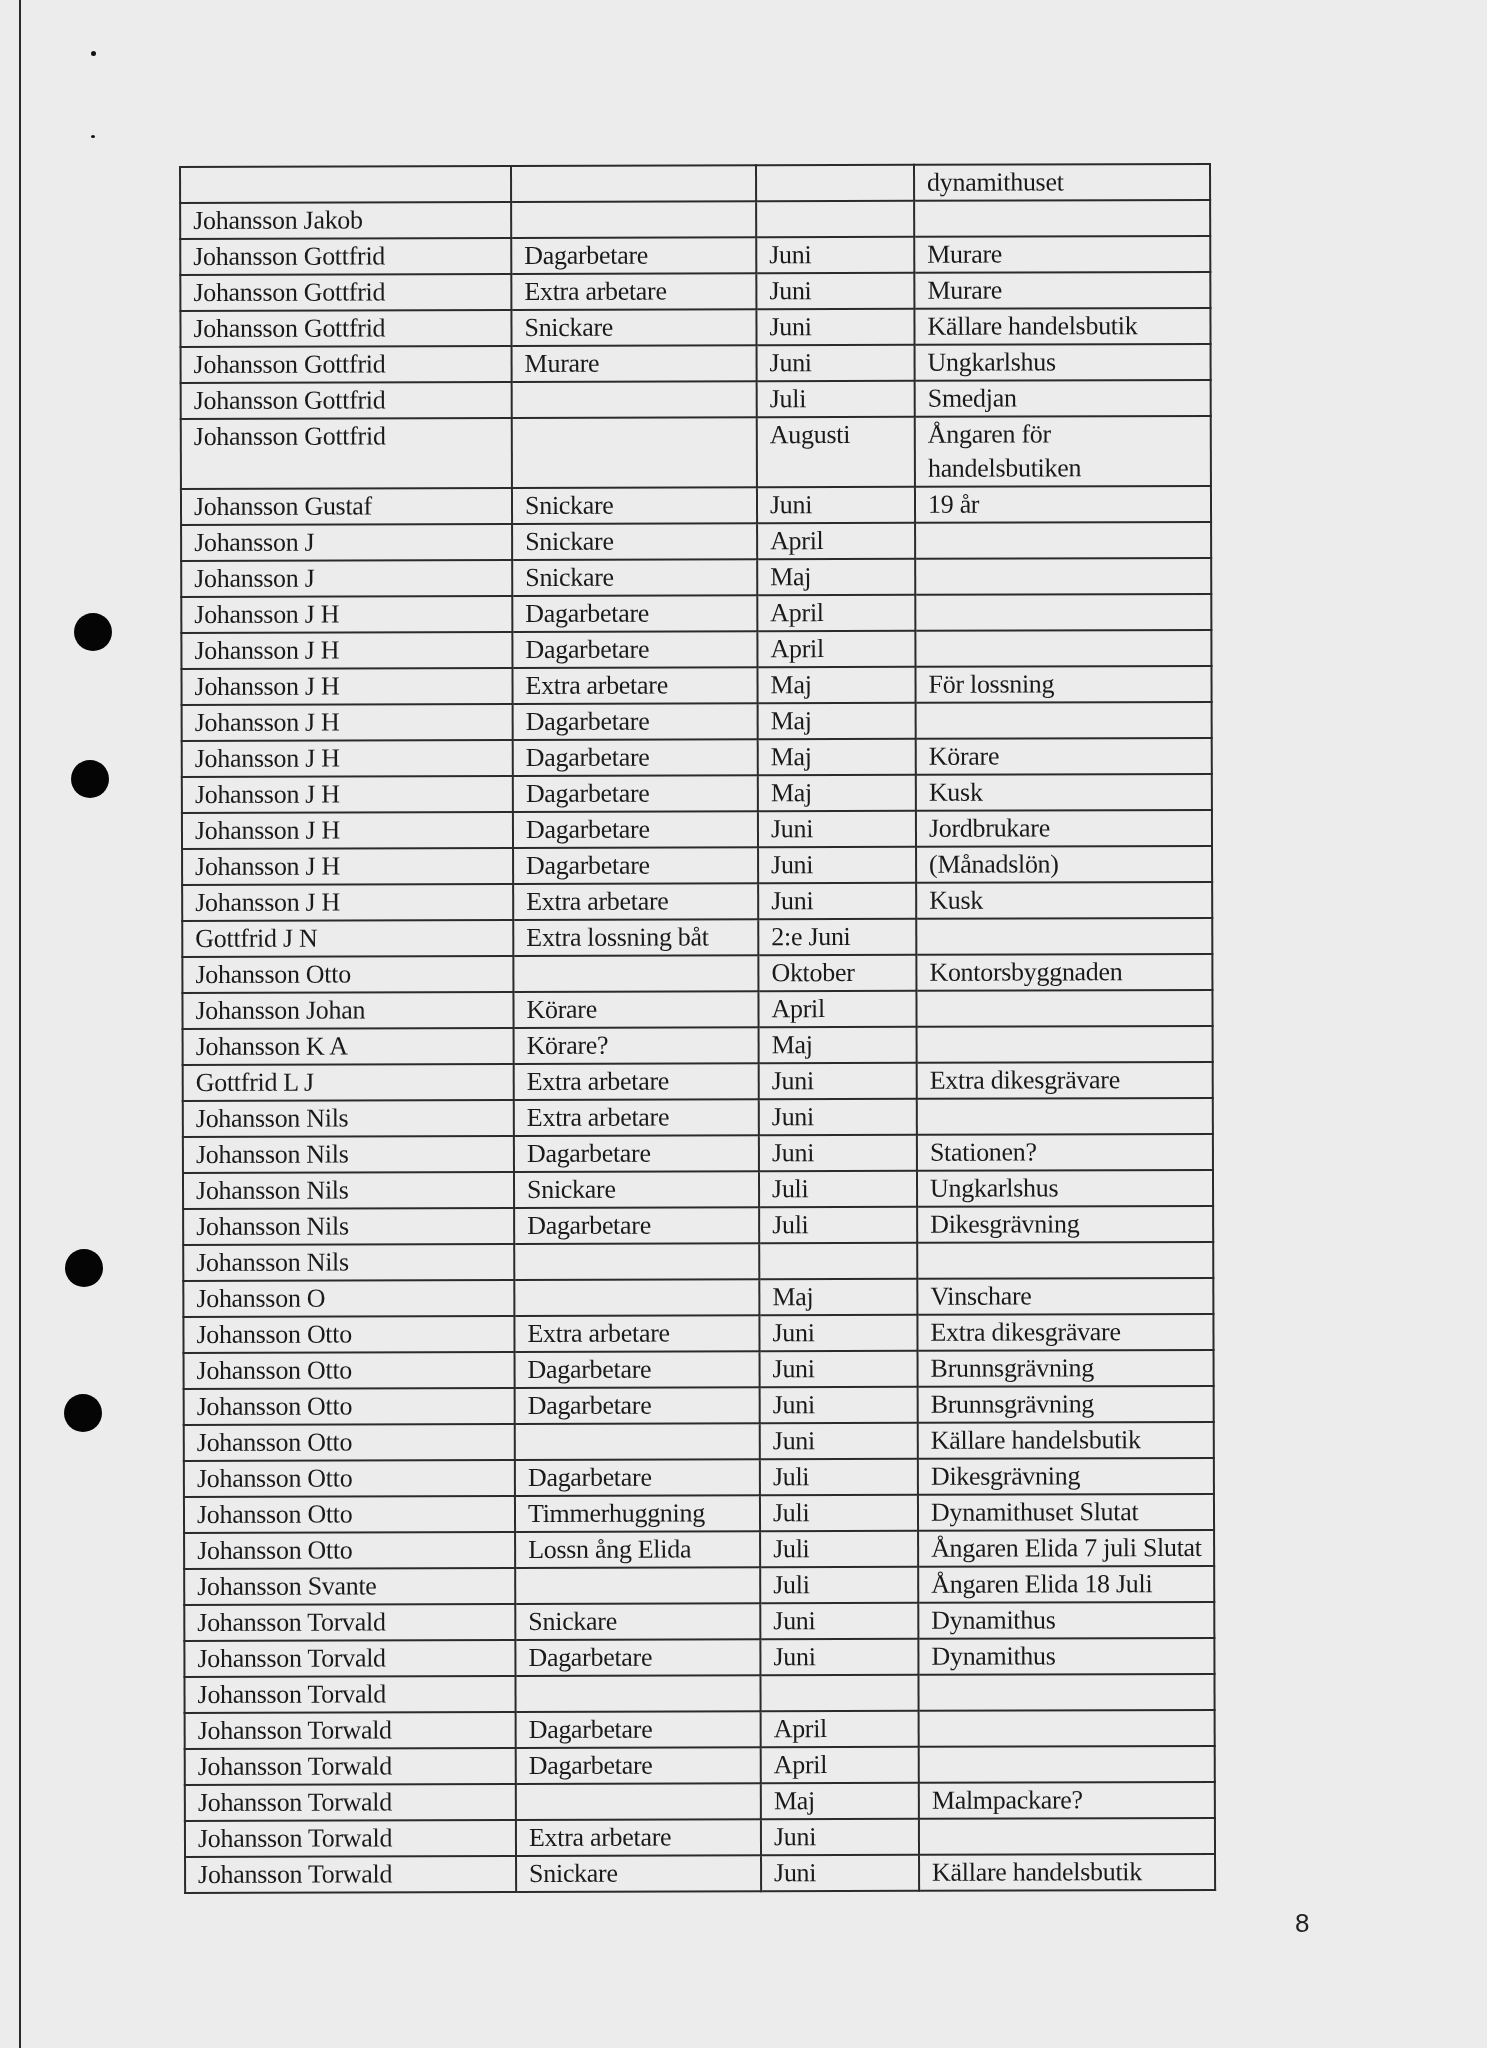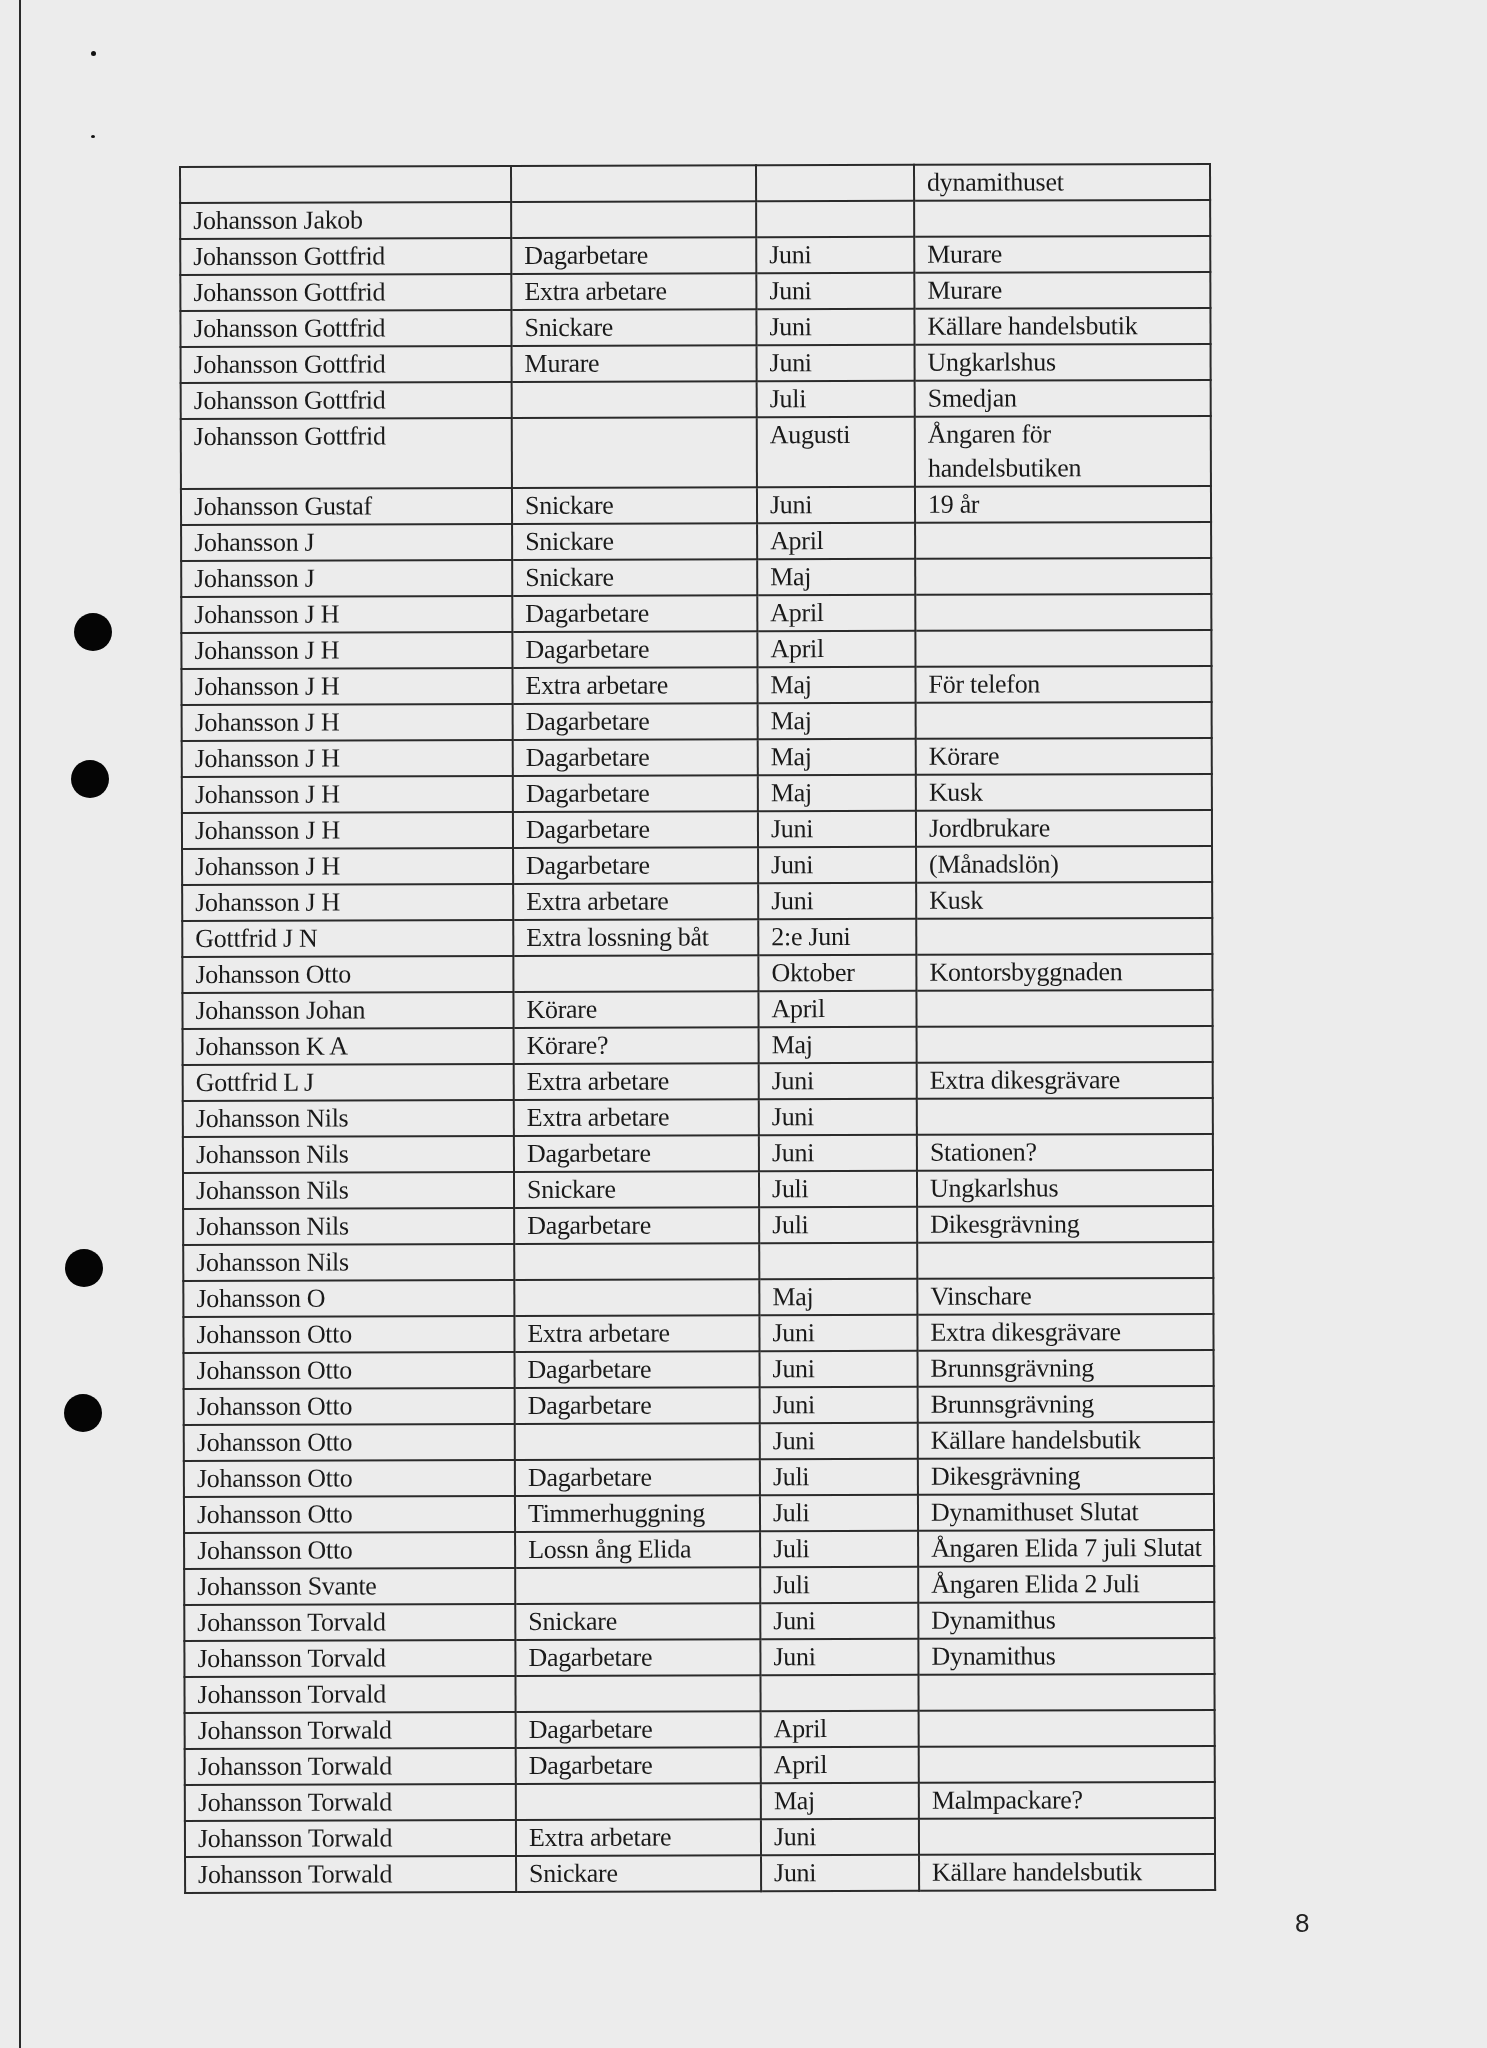--- a/index.html
+++ b/index.html
@@ -136,21 +136,21 @@
       <tr>
         <td>Johansson J H</td>
         <td>Dagarbetare</td>
         <td>April</td>
         <td></td>
       </tr>
       <tr>
         <td>Johansson J H</td>
         <td>Extra arbetare</td>
         <td>Maj</td>
-        <td>För telefon</td>
+        <td>För lossning</td>
       </tr>
       <tr>
         <td>Johansson J H</td>
         <td>Dagarbetare</td>
         <td>Maj</td>
         <td></td>
       </tr>
       <tr>
         <td>Johansson J H</td>
         <td>Dagarbetare</td>
@@ -286,21 +286,21 @@
       <tr>
         <td>Johansson Otto</td>
         <td>Lossn ång Elida</td>
         <td>Juli</td>
         <td>Ångaren Elida 7 juli Slutat</td>
       </tr>
       <tr>
         <td>Johansson Svante</td>
         <td></td>
         <td>Juli</td>
-        <td>Ångaren Elida 2 Juli</td>
+        <td>Ångaren Elida 18 Juli</td>
       </tr>
       <tr>
         <td>Johansson Torvald</td>
         <td>Snickare</td>
         <td>Juni</td>
         <td>Dynamithus</td>
       </tr>
       <tr>
         <td>Johansson Torvald</td>
         <td>Dagarbetare</td>

